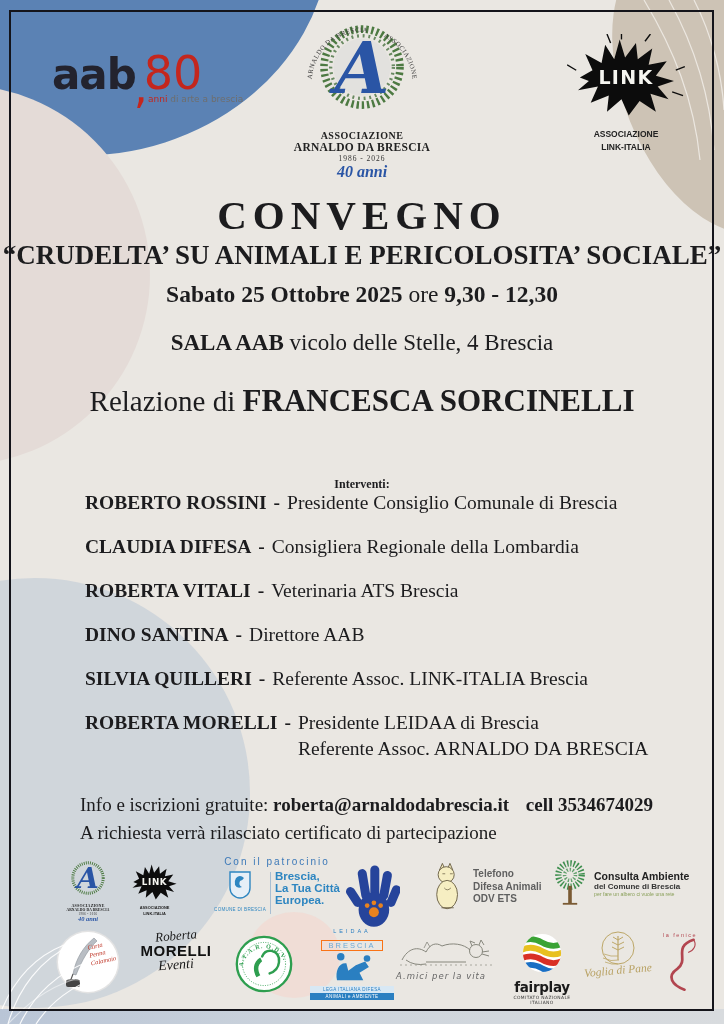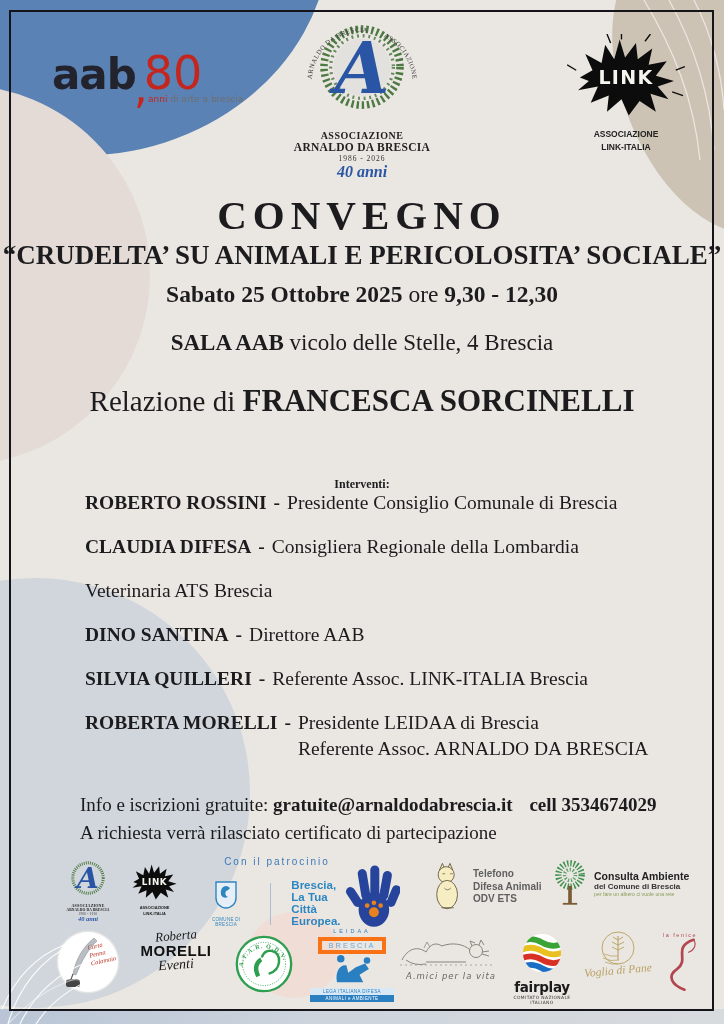--- a/index.html
+++ b/index.html
@@ -47,45 +47,45 @@
   .sp-name{font-weight:bold;margin-right:7px;}
   .sp-name .dash{margin-left:7px;font-weight:bold;}
   .info{position:absolute;left:80px;top:791px;font-size:19px;line-height:27.5px;z-index:2;}
   .info .b{font-weight:bold;}
   .info .phone{margin-left:12px;}
   
   .prt{position:absolute;z-index:3;}
   .mini-wrap{transform-origin:top left;}
   .patrocinio{left:202px;top:856px;width:150px;text-align:center;font-family:"Liberation Sans",sans-serif;}
   .patrocinio .lbl{font-size:10px;letter-spacing:2px;color:#3c79b8;}
-  .patrocinio .row{display:flex;justify-content:center;align-items:center;gap:20px;margin-top:12px;}
+  .patrocinio .row{display:flex;justify-content:center;align-items:flex-start;gap:4px;margin-top:3px;}
   .patrocinio .divider{width:1px;height:42px;background:#a8bed2;margin-top:2px;}
   .patrocinio .citytxt{text-align:left;font-size:11.5px;font-weight:bold;color:#2e86c1;line-height:1.05;}
   .patrocinio .comune{font-size:4.5px;color:#2e86c1;margin-top:1px;letter-spacing:.3px;}
   .tda{left:432px;top:862px;display:flex;gap:7px;align-items:center;}
   .tda .txt{font-family:"Liberation Sans",sans-serif;font-size:10px;font-weight:bold;color:#5f5f5f;line-height:1.25;}
   .consulta{left:552px;top:858px;display:flex;gap:6px;align-items:center;width:150px;}
   .consulta .txt{font-family:"Liberation Sans",sans-serif;line-height:1.15;}
   .consulta .c1{font-size:10.5px;font-weight:bold;color:#222;}
   .consulta .c2{font-size:8px;font-weight:bold;color:#333;}
   .consulta .c3{font-size:5.2px;color:#8aa05a;margin-top:1px;}
   .hand-logo{left:346px;top:864px;}
   .carta{left:58px;top:932px;width:60px;height:60px;background:#fff;border-radius:50%;box-shadow:0 0 0 1.5px #e3e3e3;position:absolute;}
   .carta .names{position:absolute;right:3px;top:9px;font-size:6.5px;font-style:italic;color:#c0392b;line-height:1.25;transform:rotate(-12deg);text-align:left;}
   .morelli{left:130px;top:928px;width:92px;text-align:center;}
   .morelli .m1{font-size:13px;font-style:italic;color:#1a1a1a;transform:rotate(-5deg);}
   .morelli .m2{font-family:"Liberation Sans",sans-serif;font-size:15px;font-weight:800;letter-spacing:.5px;color:#111;margin-top:-2px;}
   .morelli .m3{font-size:14px;font-style:italic;color:#1a1a1a;margin-top:-2px;transform:rotate(-4deg);}
   .atar{left:234px;top:934px;}
   .leidaa{left:310px;top:928px;width:84px;text-align:center;font-family:"Liberation Sans",sans-serif;}
   .leidaa .t1{font-size:5.5px;letter-spacing:3px;color:#2a7fc1;}
-  .leidaa .t2{display:inline-block;border:4px solid #f97316;color:#6aa8d6;font-size:7.5px;letter-spacing:2px;padding:0 7px;margin-top:1px;}
+  .leidaa .t2{display:inline-block;border:1px solid #f97316;color:#6aa8d6;font-size:7.5px;letter-spacing:2px;padding:0 7px;margin-top:1px;}
   .leidaa .bar1{font-size:4.5px;color:#2a7fc1;background:#d8e8f4;letter-spacing:.4px;padding:1px 0;}
   .leidaa .bar2{font-size:4.5px;color:#fff;background:#2a7fc1;letter-spacing:.4px;padding:1px 0;}
-  .amici{left:396px;top:938px;width:100px;text-align:right;}
+  .amici{left:396px;top:938px;width:100px;text-align:left;}
   .amici .cap{font-family:"DejaVu Sans",sans-serif;font-style:italic;font-size:8.5px;letter-spacing:1px;color:#666;margin-top:-1px;}
   .fairplay{left:506px;top:932px;width:72px;text-align:center;font-family:"DejaVu Sans",sans-serif;}
   .fairplay .w{font-size:13.5px;font-weight:bold;color:#1a1a1a;letter-spacing:-.3px;margin-top:1px;}
   .fairplay .s{font-size:4.4px;color:#333;letter-spacing:.4px;}
   .voglia{left:578px;top:928px;width:80px;text-align:center;}
   .voglia .w{font-size:11.5px;font-style:italic;color:#b9a264;margin-top:-8px;transform:rotate(-5deg);}
   .fenice{left:654px;top:932px;width:52px;text-align:center;}
   .fenice .w{font-size:5.5px;letter-spacing:1.5px;color:#b2454f;font-family:"Liberation Sans",sans-serif;}
 </style>
 </head>
@@ -180,20 +180,21 @@
   <div class="speakers">
     <div class="sp-row">
       <span class="sp-name"><span>ROBERTO ROSSINI</span><span class="dash">-</span></span>
       <span class="sp-role">Presidente Consiglio Comunale di Brescia</span>
     </div>
     <div class="sp-row">
       <span class="sp-name"><span>CLAUDIA DIFESA</span><span class="dash">-</span></span>
       <span class="sp-role">Consigliera Regionale della Lombardia</span>
     </div>
     <div class="sp-row">
+      <span class="sp-name"><span>ROBERTA VITALI</span><span class="dash">-</span></span>
       <span class="sp-role">Veterinaria ATS Brescia</span>
     </div>
     <div class="sp-row">
       <span class="sp-name"><span>DINO SANTINA</span><span class="dash">-</span></span>
       <span class="sp-role">Direttore AAB</span>
     </div>
     <div class="sp-row">
       <span class="sp-name"><span>SILVIA QUILLERI</span><span class="dash">-</span></span>
       <span class="sp-role">Referente Assoc. LINK-ITALIA Brescia</span>
     </div>
@@ -202,21 +203,21 @@
       <span class="sp-role">
         <div>Presidente LEIDAA di Brescia</div>
         <div>Referente Assoc. ARNALDO DA BRESCIA</div>
       </span>
     </div>
   </div>
 
   <div class="info">
     <div>
       <span>Info e iscrizioni gratuite:</span>
-      <span class="b">gratuite@arnaldodabrescia.it</span>
+      <span class="b">roberta@arnaldodabrescia.it</span>
       <span class="b phone">cell 3534674029</span>
     </div>
     <div>A richiesta verrà rilasciato certificato di partecipazione</div>
   </div>
 
   <div class="prt" style="left:56px;top:856px;">
     <div class="mini-wrap" style="width:160px;transform:scale(.40);">
       <div class="arnaldo-logo" style="position:static;">
         <svg width="130" height="114" viewBox="0 0 130 120">
           <circle cx="65" cy="58" r="40" fill="none" stroke="#4d7a42" stroke-width="8" stroke-dasharray="2.5,3"></circle>

